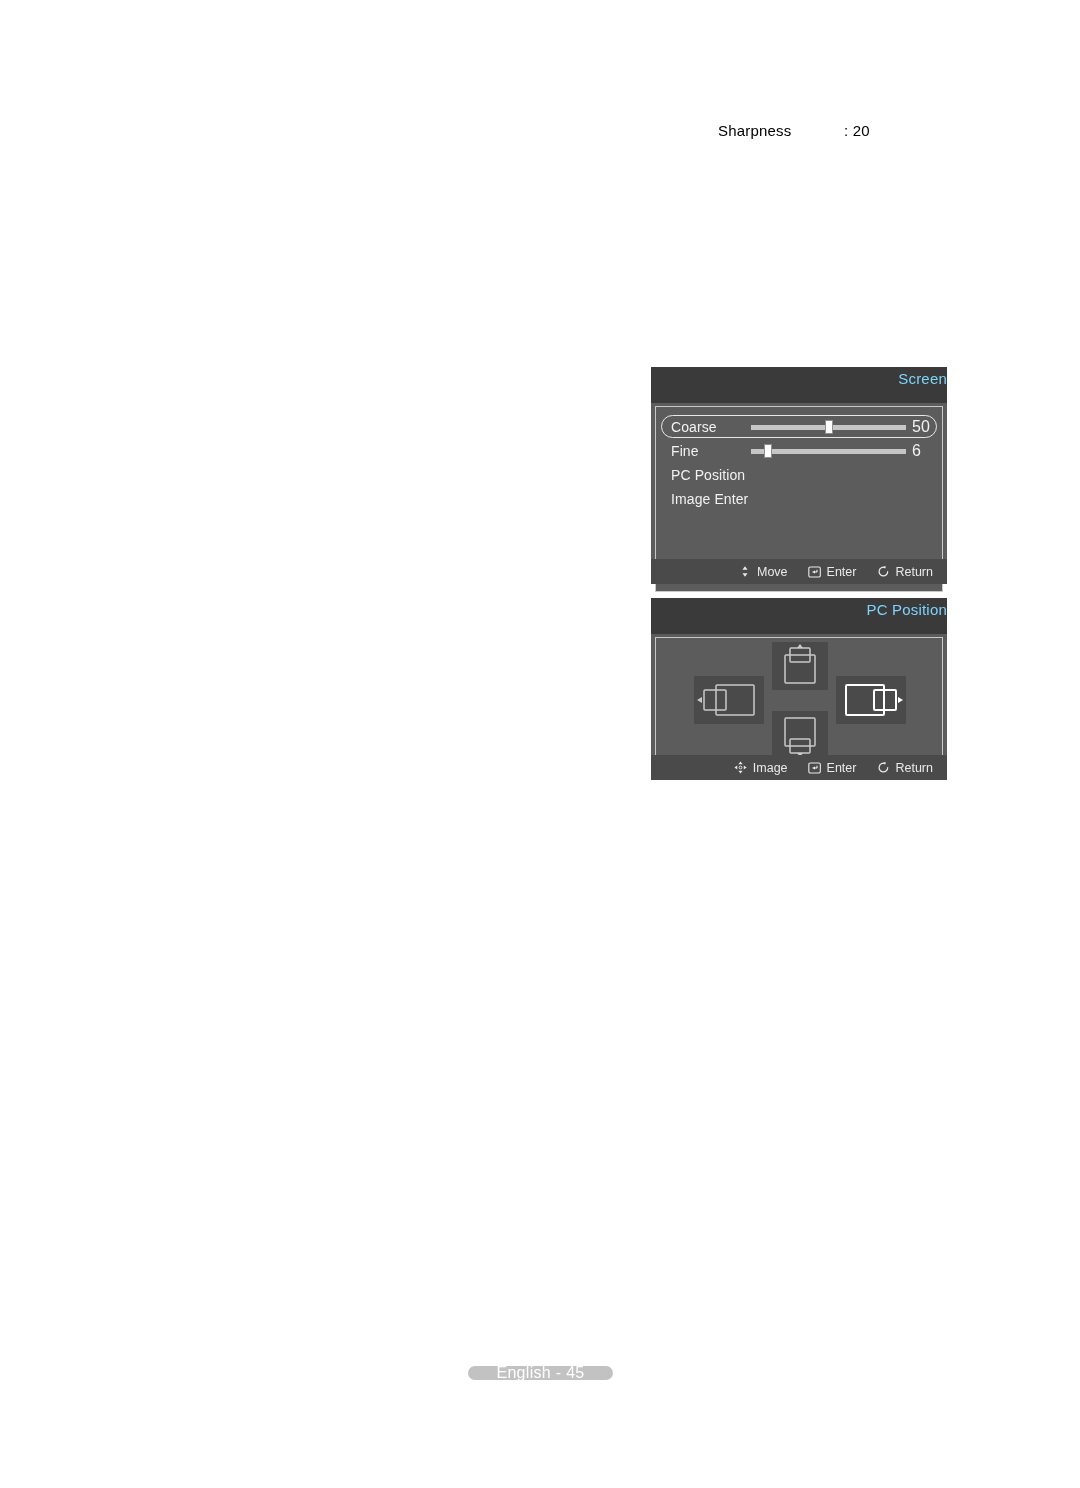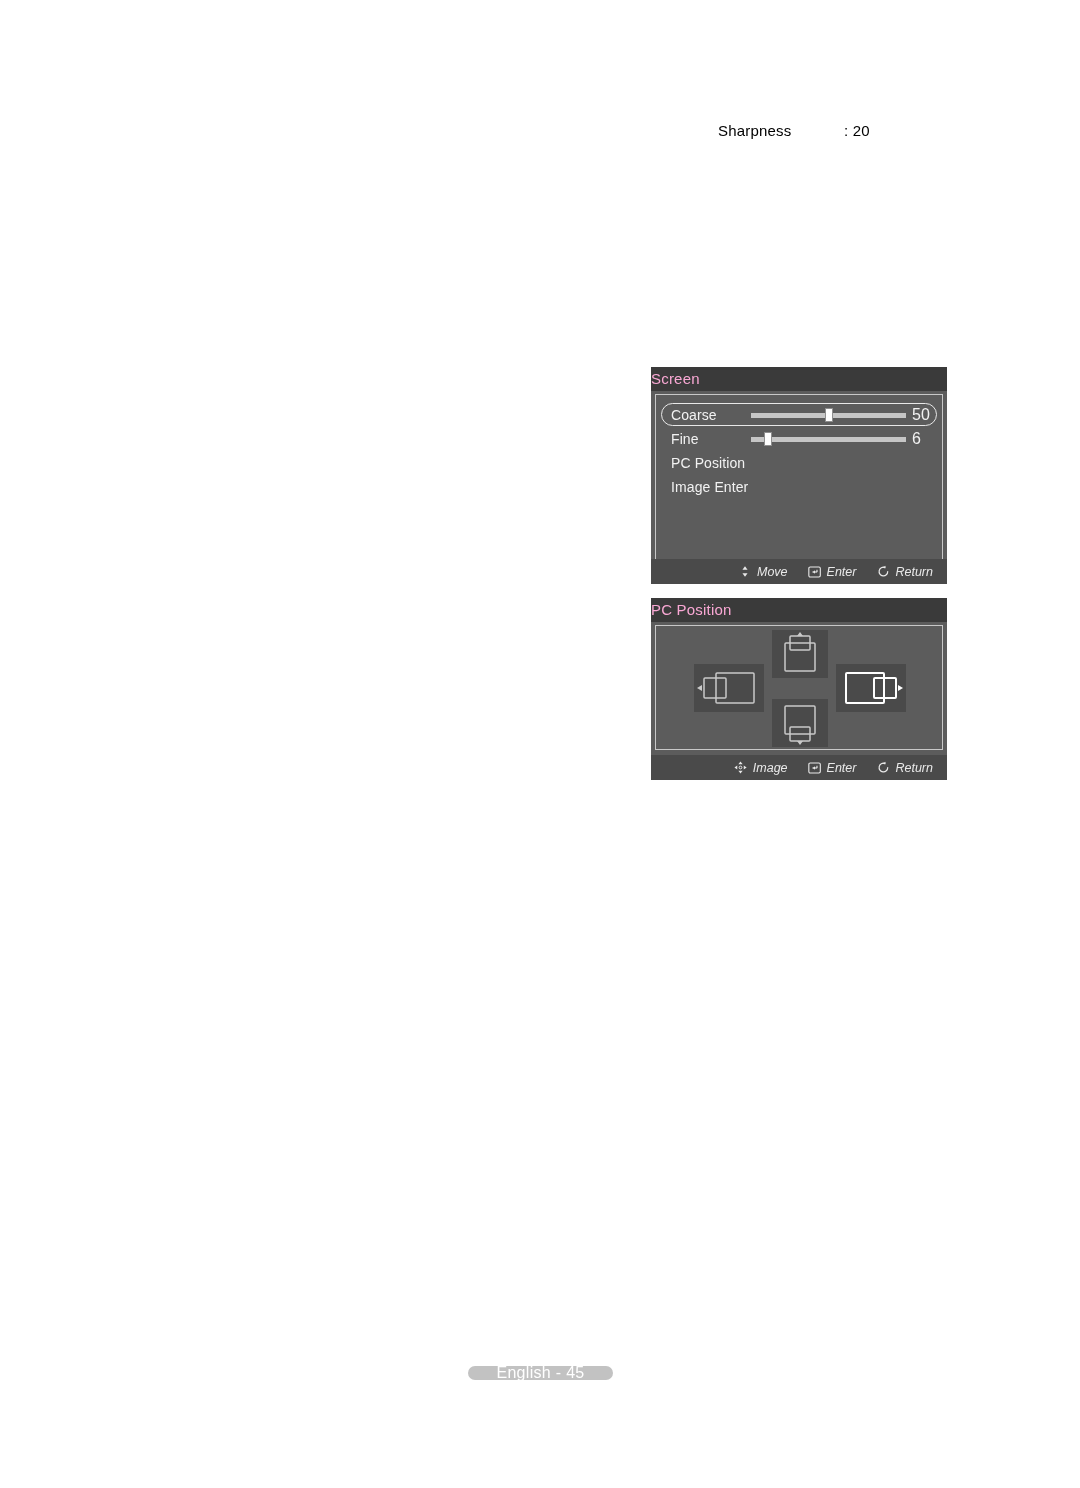--- a/index.html
+++ b/index.html
@@ -31,25 +31,25 @@
   .ghost-line .ghost-value { position: absolute; left: 126px; top: 0; text-align: right; }
 
   
   .osd {
     position: absolute;
     background: #5c5c5c;
     box-sizing: border-box;
   }
   .osd-title {
     background: #3a3a3a;
-    color: #f9a8d4;
+    color: #7dd3fc;
     font-size: 15px;
-    text-align: left;
+    text-align: right;
     line-height: 24px;
-    height: 24px;
+    height: 36px;
     letter-spacing: .2px;
   }
   .osd-body {
     position: relative;
     border: 1px solid #c8c8c8;
     margin: 3px 4px 0 4px;
     box-sizing: border-box;
     background: #5c5c5c;
   }
   .osd-footer {
@@ -58,21 +58,20 @@
     right: 0;
     bottom: 0;
     height: 25px;
     background: #4a4a4a;
     display: flex;
     justify-content: flex-end;
     align-items: center;
     gap: 20px;
     padding-right: 14px;
     box-sizing: border-box;
-    font-style: italic;
   }
   .hint {
     display: flex;
     align-items: center;
     gap: 5px;
     color: #e9e9e9;
     font-size: 12.5px;
     white-space: nowrap;
   }
   .hint .glyph {

